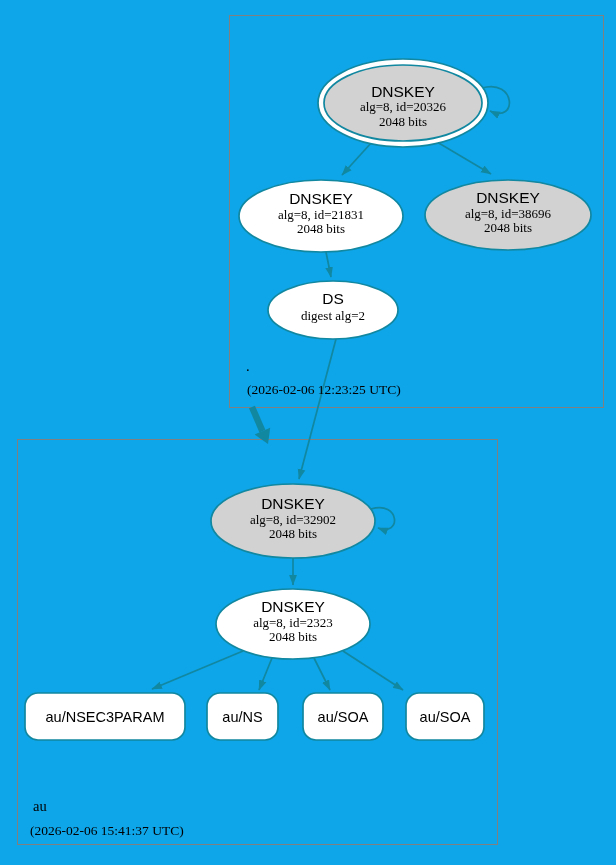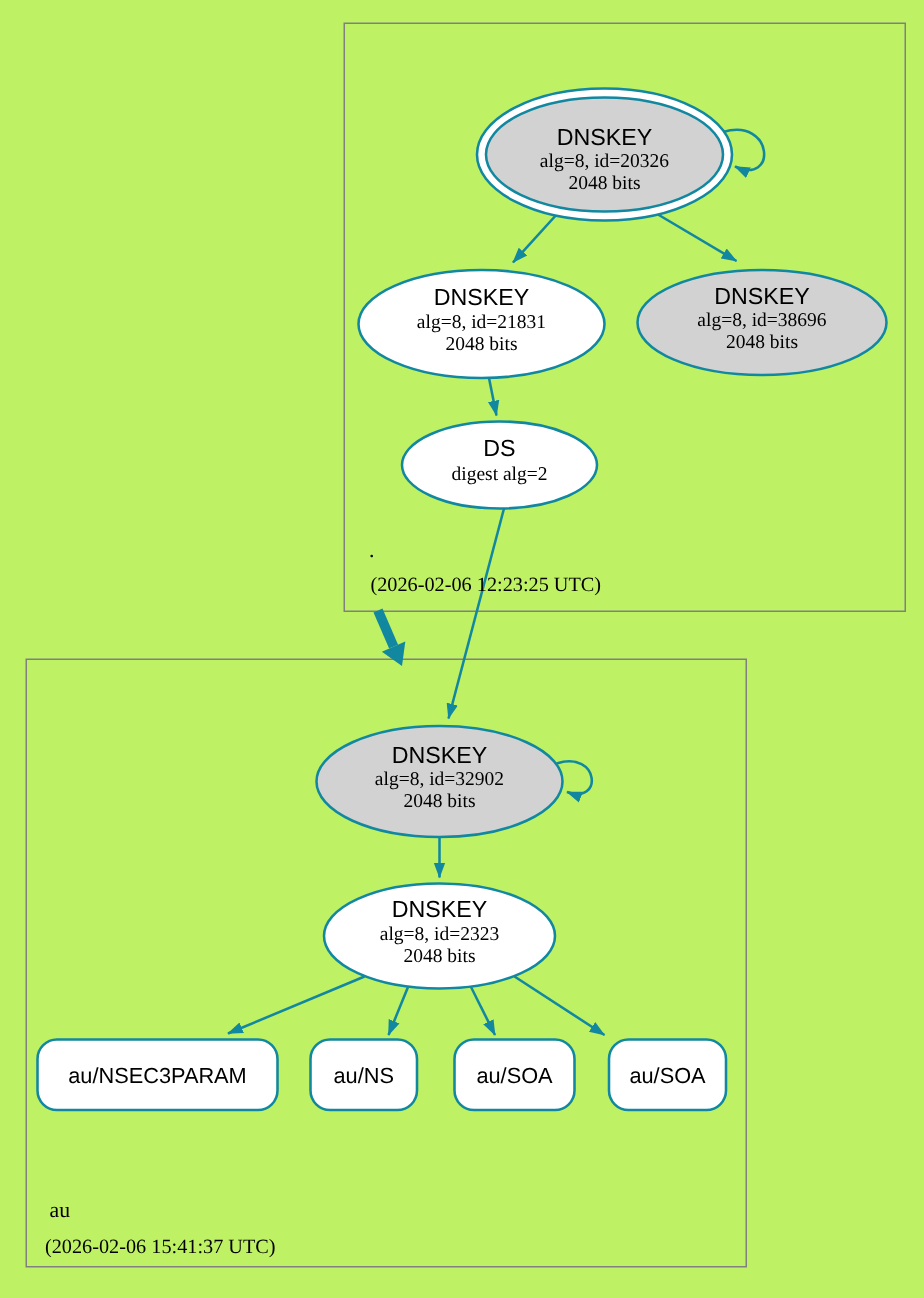--- a/index.html
+++ b/index.html
@@ -1,16 +1,16 @@
 <!DOCTYPE html>
 <html><head>
 <meta charset="utf-8">
 <style>
   html,body{margin:0;padding:0;background:#ffffff;}
-  .stage{position:relative;width:616px;height:865px;background:#bef264;overflow:hidden;}
+  .stage{position:relative;width:616px;height:865px;background:#0ea5e9;overflow:hidden;}
   svg{display:block;}
   .t-sans{font-family:"Liberation Sans",sans-serif;}
   .t-serif{font-family:"Liberation Serif",serif;}
   .node-title{font-size:15.5px;fill:#000000;text-anchor:middle;}
   .node-detail{font-size:13px;fill:#000000;text-anchor:middle;}
   .leaf-label{font-size:14.5px;fill:#000000;text-anchor:middle;}
   .zone-name{font-size:14.5px;fill:#000000;}
   .zone-ts{font-size:13.5px;fill:#000000;}
   .edge{stroke:#1287a0;stroke-width:1.7;fill:none;}
   .edge-thick{stroke:#1287a0;stroke-width:6.5;fill:none;}

